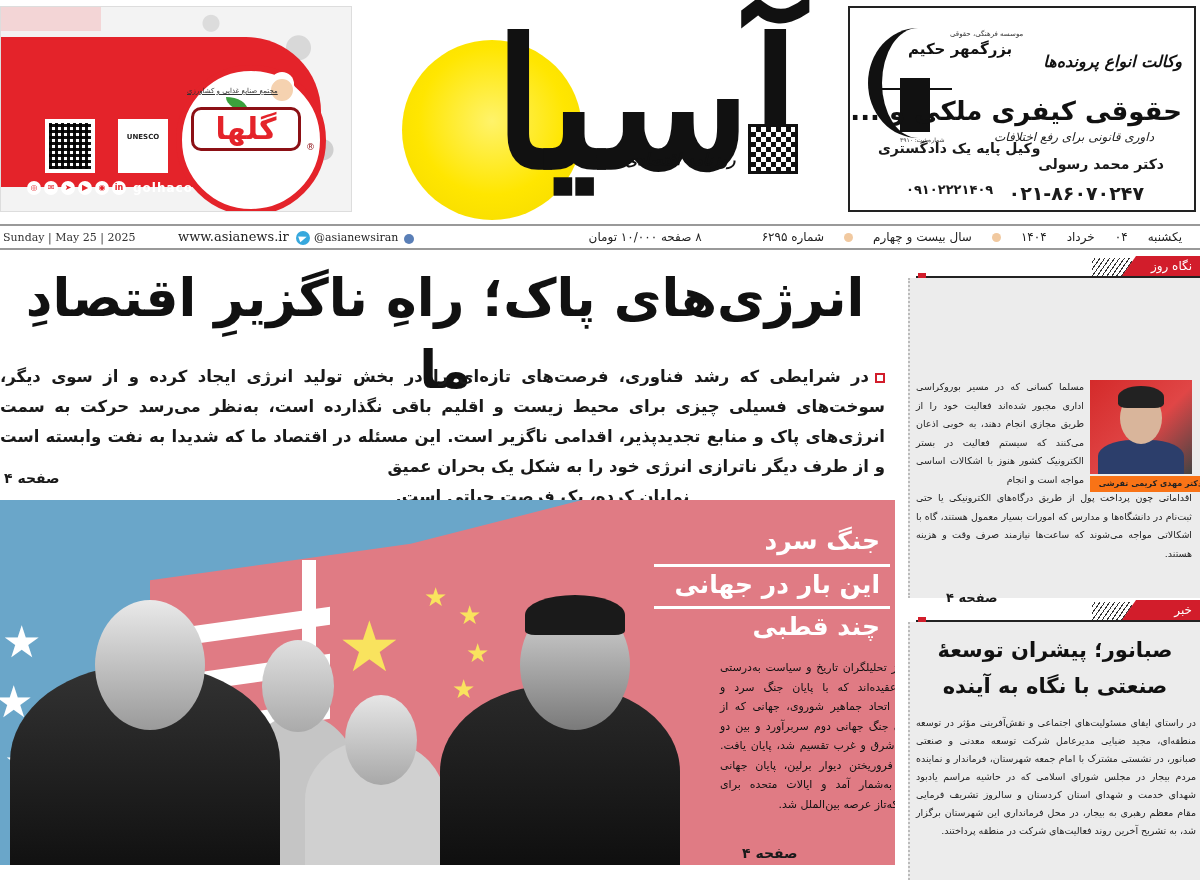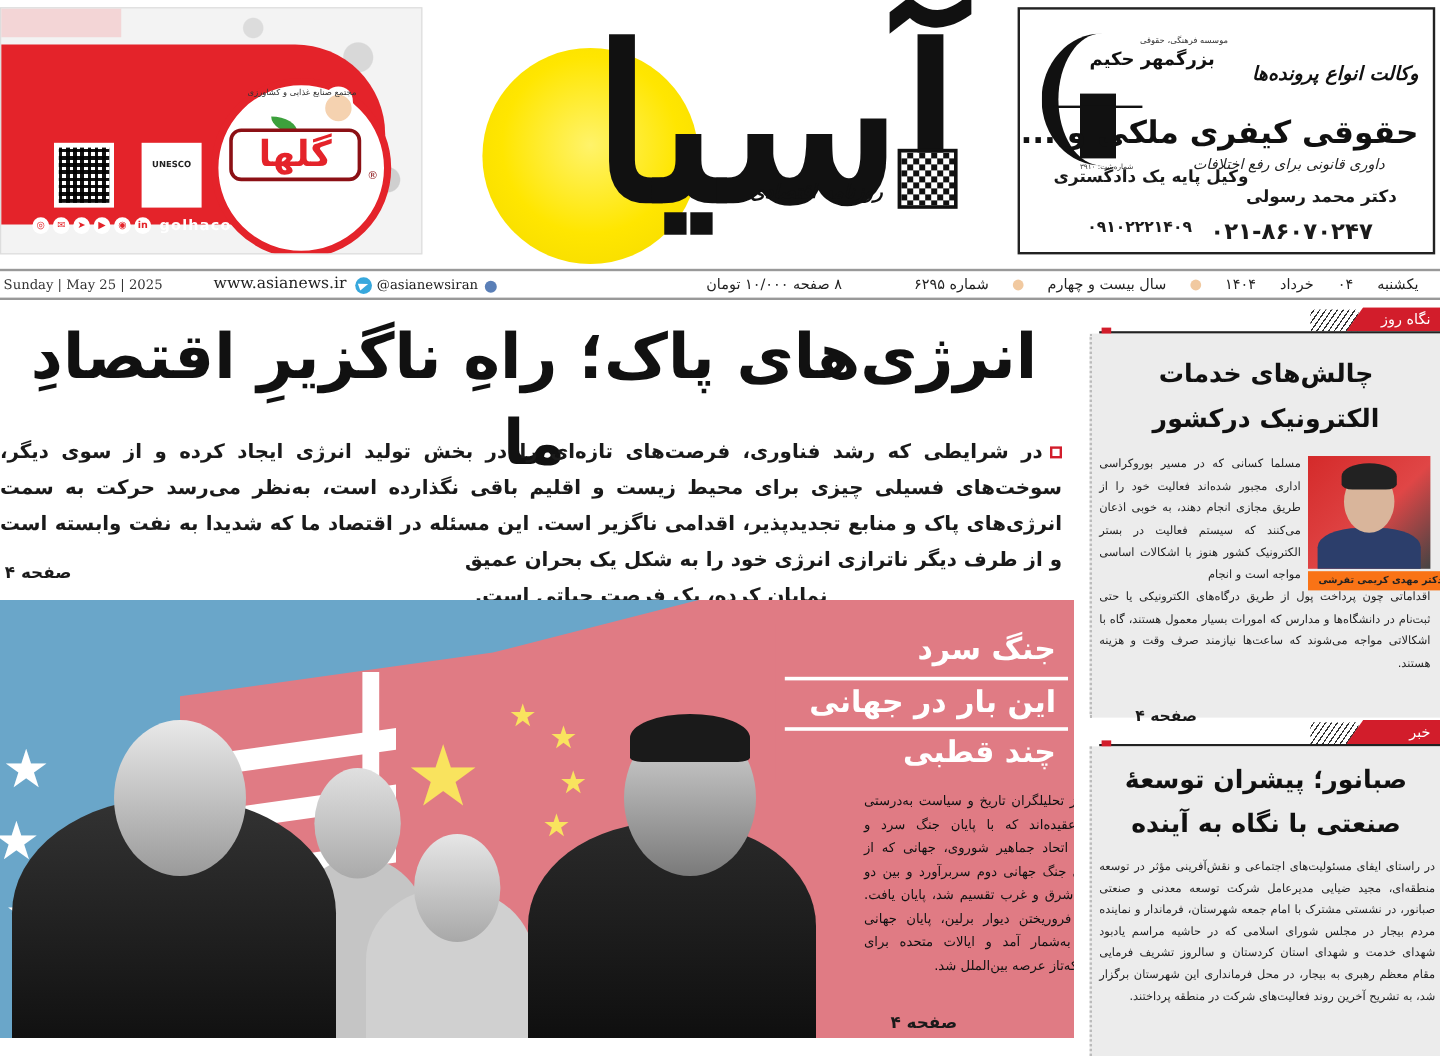--- a/index.html
+++ b/index.html
@@ -11,21 +11,21 @@
 
   .ad-left { position: absolute; left: 0; top: 6px; width: 352px; height: 206px; background: #f3f3f3; border: 1px solid #ddd; overflow: hidden; }
   .ad-left .herb-bg { position: absolute; inset: 0; background:
       radial-gradient(circle at 85% 20%, #d8d8d8 0 12px, transparent 13px),
       radial-gradient(circle at 92% 70%, #cfcfcf 0 10px, transparent 11px),
       radial-gradient(circle at 60% 8%, #dcdcdc 0 8px, transparent 9px); }
   .ad-left .red-band { position: absolute; left: 0; top: 30px; width: 320px; height: 150px; background: #e4232a; border-radius: 0 80px 80px 0; }
   .ad-left .top-strip { position:absolute; left:0; top:0; width:100px; height:24px; background:#f2c7c9; opacity:.7; }
   .ad-left .slogan { position: absolute; left: 22px; top: 40px; width: 170px; text-align: center; color: #fff; font-weight: bold; font-size: 13px; direction: rtl; text-shadow: 0 1px 0 #8c1015; }
   .ad-left .logo-circle { position: absolute; left: 175px; top: 58px; width: 150px; height: 150px; border-radius: 50%; background: #fff; border: 6px solid #e4232a; }
-  .ad-left .logo-sub { position: absolute; left: 186px; top: 66px; width: 110px; font-size: 7px; direction: rtl; text-align: right; color: #333; }
+  .ad-left .logo-sub { position: absolute; left: 186px; top: 80px; width: 110px; font-size: 7px; direction: rtl; text-align: left; color: #333; text-decoration: underline; }
   .ad-left .logo-word { position: absolute; left: 190px; top: 100px; width: 110px; height: 44px; text-align: center; font-size: 30px; font-weight: bold; color: #e4232a; direction: rtl; border: 3px solid #8c1015; border-radius: 10px; background:#fff; line-height: 38px; }
   .ad-left .leaf { position: absolute; left: 225px; top: 90px; width: 22px; height: 14px; background: #3ca03c; border-radius: 0 100% 0 100%; }
   .ad-left .reg { position:absolute; left: 305px; top: 135px; font-size: 9px; color:#8c1015; }
   .ad-left .chef { position:absolute; left: 268px; top: 70px; width:26px; height:26px; border-radius:50%; background:#f5d2b0; border:2px solid #fff; box-shadow:0 -6px 0 -1px #fff; }
   .ad-left .qr { position: absolute; left: 44px; top: 112px; width: 50px; height: 54px; background: #fff; padding: 4px; }
   .ad-left .qr-inner { width: 100%; height: 100%; background:
       repeating-linear-gradient(90deg, #111 0 3px, #fff 3px 6px),
       repeating-linear-gradient(0deg, #111 0 3px, #fff 3px 6px);
       background-blend-mode: multiply; }
   .ad-left .unesco { position: absolute; left: 117px; top: 112px; width: 50px; height: 54px; background: #fff; text-align: center; font-size: 7px; font-weight: bold; color: #222; padding-top: 14px; }
@@ -246,21 +246,20 @@
 
 <div class="col-right">
 
   <div class="box-head" style="top:0">
     <div class="rule"></div>
     <div class="sq"></div>
     <div class="hatch"></div>
     <div class="tag">نگاه روز</div>
   </div>
   <div class="box b1">
-    <div class="title">چالش‌های خدمات الکترونیک درکشور</div>
     <div class="photo">
       <div class="suit"></div>
       <div class="face"></div>
       <div class="hair"></div>
     </div>
     <div class="caption">دکتر مهدی کریمی تفرشی</div>
     <div class="body-a">مسلما کسانی که در مسیر بوروکراسی اداری مجبور شده‌اند فعالیت خود را از طریق مجازی انجام دهند، به خوبی اذعان می‌کنند که سیستم فعالیت در بستر الکترونیک کشور هنوز با اشکالات اساسی مواجه است و انجام</div>
     <div class="body-b">اقداماتی چون پرداخت پول از طریق درگاه‌های الکترونیکی یا حتی ثبت‌نام در دانشگاه‌ها و مدارس که امورات بسیار معمول هستند، گاه با اشکالاتی مواجه می‌شوند که ساعت‌ها نیازمند صرف وقت و هزینه هستند.</div>
     <div class="page">صفحه ۴</div>
   </div>

